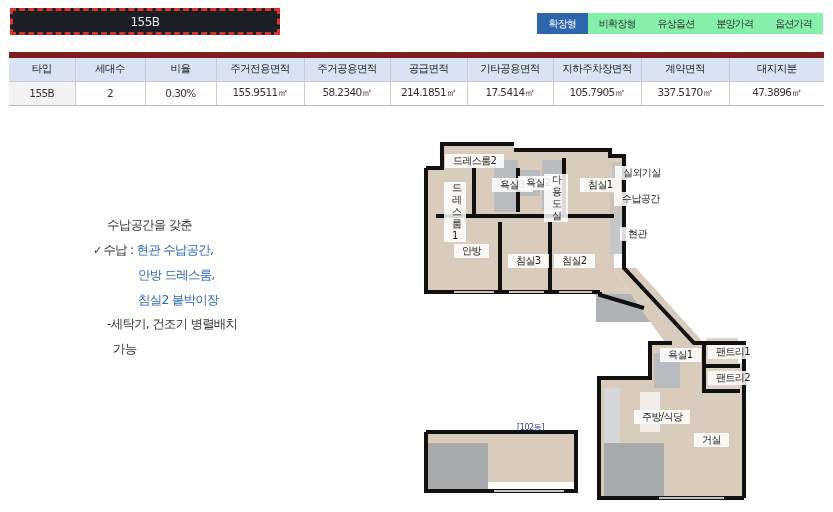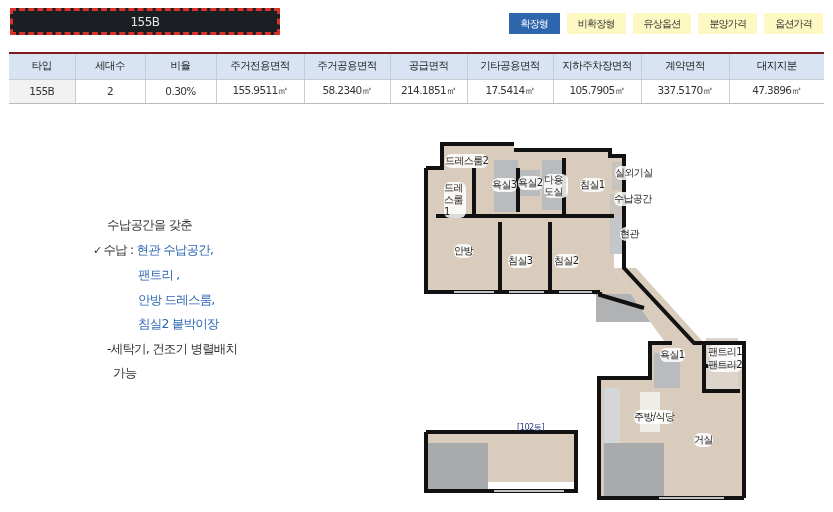--- a/index.html
+++ b/index.html
@@ -1,33 +1,33 @@
 <!DOCTYPE html>
 <html><head>
 <meta charset="utf-8">
 <style>
   * { box-sizing: border-box; margin: 0; padding: 0; }
   body { width: 833px; height: 512px; background: #ffffff; font-family: "DejaVu Sans", "Liberation Sans", sans-serif; position: relative; overflow: hidden; color: #333; }
   .type-title { position: absolute; left: 10px; top: 8px; width: 270px; height: 27px; background: #1b1e22; border: 3px dashed #d9322b; color: #e8e8e8; font-size: 12px; display: flex; align-items: center; justify-content: center; letter-spacing: -0.5px; }
-  .tabs { position: absolute; top: 13px; right: 10px; display: flex; gap: 7px; }
-  .tab { height: 21px; padding: 0 11px; min-width: 51px; background: #fef9c3; color: #333; font-size: 10px; display: flex; align-items: center; justify-content: center; letter-spacing: -0.8px; cursor: pointer; }
+  .tabs { position: absolute; top: 13px; right: 10px; display: flex; }
+  .tab { height: 21px; padding: 0 11px; min-width: 51px; background: #86efac; color: #333; font-size: 10px; display: flex; align-items: center; justify-content: center; letter-spacing: -0.8px; cursor: pointer; }
   .tab.active { background: #2e66ad; color: #fff; }
   table.spec { position: absolute; left: 9px; top: 52px; width: 815px; border-collapse: collapse; font-size: 10.5px; letter-spacing: -0.6px; }
-  table.spec th { background: #d8e3f3; height: 26px; font-weight: normal; color: #222; border-top: 2px solid #7f1d1d; border-left: 1px solid #c8ccd2; }
+  table.spec th { background: #d8e3f3; height: 26px; font-weight: normal; color: #222; border-top: 6px solid #7f1d1d; border-left: 1px solid #c8ccd2; }
   table.spec td { height: 24px; text-align: center; color: #333; border-bottom: 1px solid #b8bcc2; border-left: 1px solid #c8ccd2; border-top: 1px solid #c8ccd2; }
   table.spec th:first-child, table.spec td:first-child { border-left: none; }
   table.spec td:first-child { background: #f2f2f2; }
   .features { position: absolute; left: 93px; top: 213px; font-size: 12.5px; line-height: 24.5px; letter-spacing: -0.8px; color: #333; }
   .features .line { white-space: nowrap; }
   .blue { color: #2d67b2; }
   .ind1 { padding-left: 14px; }
   .ind2 { padding-left: 45px; }
   .check { font-size: 11px; margin-right: 2px; color: #333; }
   .plan { position: absolute; left: 414px; top: 138px; width: 340px; height: 370px; }
-  .room-label { position: absolute; font-size: 10px; color: #222; background: rgba(255,255,255,0.85); padding: 0 0; border-radius: 6px; letter-spacing: -0.6px; white-space: nowrap; }
+  .room-label { position: absolute; font-size: 10px; color: #222; background: rgba(255,255,255,0.85); padding: 0 8px; border-radius: 0; letter-spacing: -0.6px; white-space: nowrap; }
   .bldg { position: absolute; font-size: 8px; color: #2d3b8c; letter-spacing: -0.4px; margin-left: 28px; }
 </style>
 </head>
 <body>
 
 <div class="type-title">155B</div>
 
 <div class="tabs">
   <div class="tab active">확장형</div>
   <div class="tab">비확장형</div>
@@ -63,21 +63,20 @@
       <td>105.7905㎡</td>
       <td>337.5170㎡</td>
       <td>47.3896㎡</td>
     </tr>
   </tbody>
 </table>
 
 <div class="features">
   <div class="line ind1">수납공간을 갖춘</div>
   <div class="line"><span class="check">✓</span><span>수납 : </span><span class="blue">현관 수납공간,</span></div>
-  <div class="line ind2 blue">팬트리 ,</div>
   <div class="line ind2 blue">안방 드레스룸,</div>
   <div class="line ind2 blue">침실2 붙박이장</div>
   <div class="line ind1">-세탁기, 건조기 병렬배치</div>
   <div class="line" style="padding-left:20px">가능</div>
 </div>
 
 <div class="plan">
   <svg width="340" height="370" viewBox="0 0 340 370">
 
     <polygon points="12,30 28,30 28,6 100,6 100,12 196,12 196,18 210,18 210,96 200,96 200,130 226,170 186,170 186,157 180,157 180,154 10,154" fill="#d9ccbd"></polygon>
@@ -137,17 +136,17 @@
   <span class="room-label" style="left:130px;top:36px;line-height:12px;width:24px;white-space:normal">다용도실</span>
   <span class="room-label" style="left:166px;top:40px">침실1</span>
   <span class="room-label" style="left:201px;top:28px">실외기실</span>
   <span class="room-label" style="left:200px;top:54px">수납공간</span>
   <span class="room-label" style="left:206px;top:89px">현관</span>
   <span class="room-label" style="left:40px;top:106px">안방</span>
   <span class="room-label" style="left:94px;top:116px">침실3</span>
   <span class="room-label" style="left:140px;top:116px">침실2</span>
   <span class="room-label" style="left:246px;top:210px">욕실1</span>
   <span class="room-label" style="left:294px;top:207px">팬트리1</span>
-  <span class="room-label" style="left:294px;top:220px">팬트리2</span>
+  <span class="room-label" style="left:294px;top:233px">팬트리2</span>
   <span class="room-label" style="left:220px;top:272px">주방/식당</span>
   <span class="room-label" style="left:280px;top:295px">거실</span>
   <span class="bldg" style="left:75px;top:284px">[102동]</span>
 </div>
 
 </body></html>

